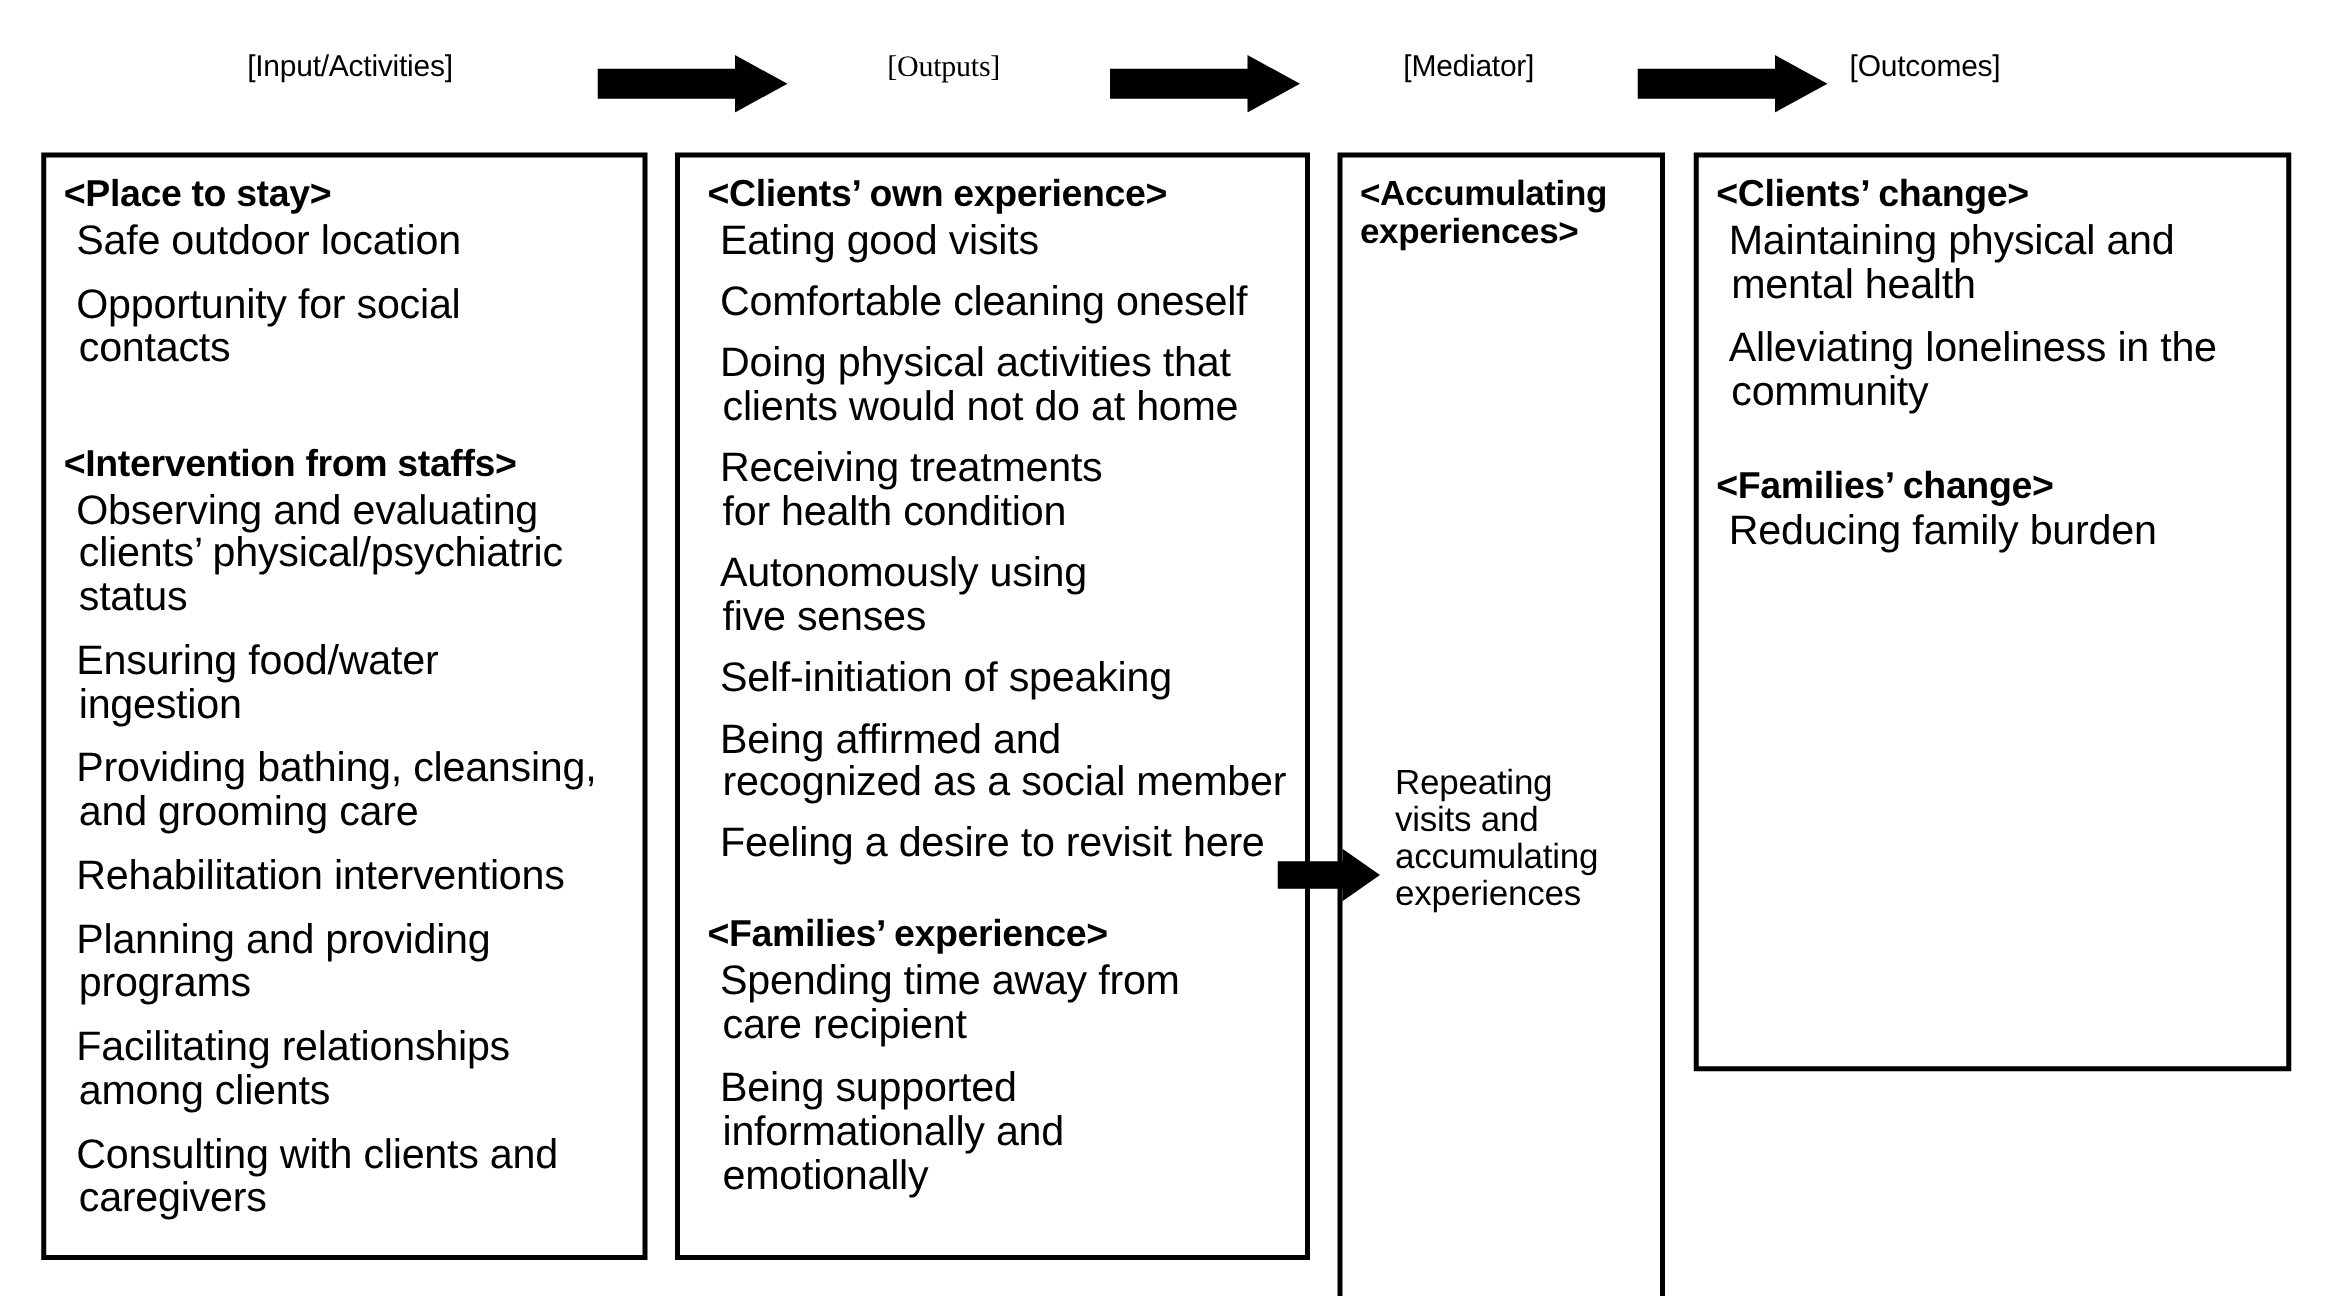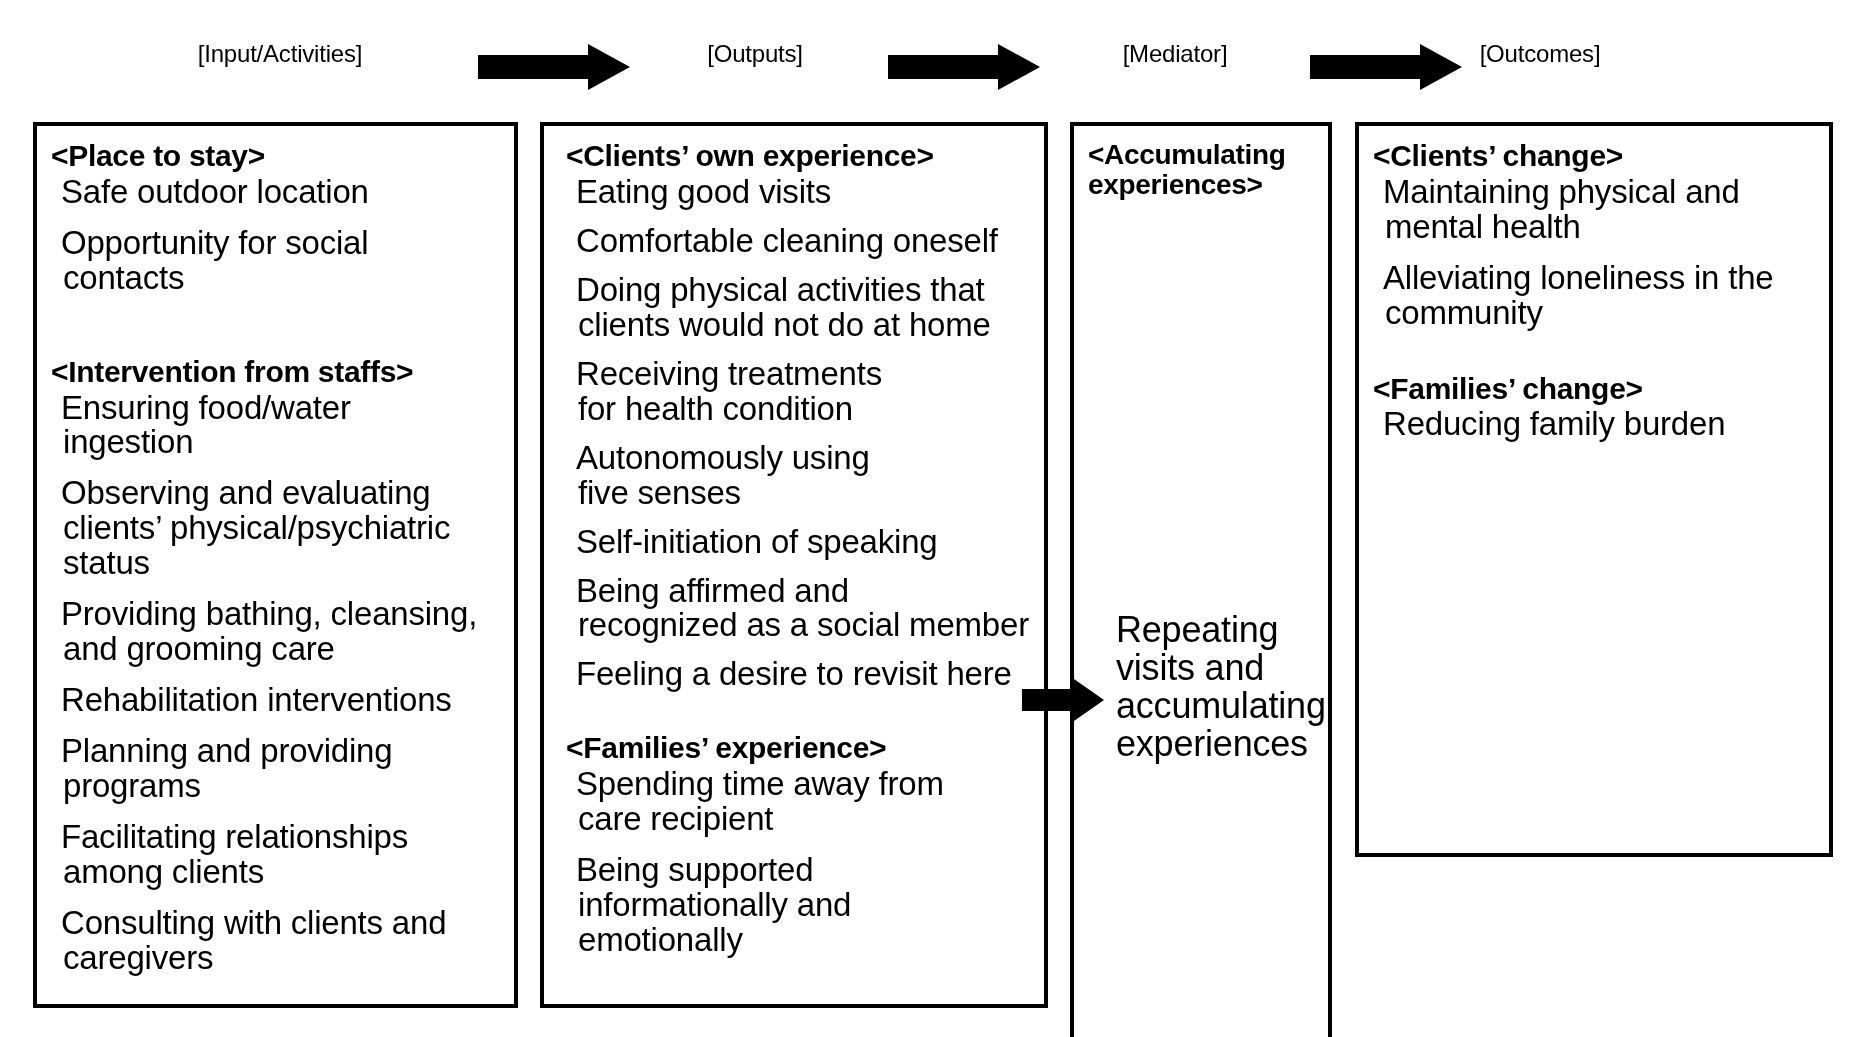--- a/index.html
+++ b/index.html
@@ -84,21 +84,21 @@
     text-align: left;
     margin: 0;
     white-space: pre-line;
     letter-spacing: -0.3px;
   }
   .med-body {
     position: absolute;
     left: 42px;
     top: 485px;
     width: 186px;
-    font-size: 36px;
+    font-size: 28px;
     line-height: 1.06;
     white-space: pre-line;
     letter-spacing: -0.2px;
   }
 
   
   .mid-arrow {
     position: absolute;
     z-index: 5;
   }
@@ -110,21 +110,21 @@
 <div id="canvas">
 
   <div class="phase-label" style="left:130px; top:42px; width:300px;">[Input/Activities]</div>
 
   <div class="hdr-arrow" style="left:478px; top:44px; width:152px;">
     <svg width="152" height="46" viewBox="0 0 152 46" aria-hidden="true">
       <path d="M0,11 L110,11 L110,0 L152,23 L110,46 L110,35 L0,35 Z" fill="#000"></path>
     </svg>
   </div>
 
-  <div class="phase-label" style="left:640px; top:42px; width:230px;">[Outputs]</div>
+  <div class="phase-label" style="left:640px; top:42px; width:230px;font-family:Liberation Serif, serif;">[Outputs]</div>
 
   <div class="hdr-arrow" style="left:888px; top:44px; width:152px;">
     <svg width="152" height="46" viewBox="0 0 152 46" aria-hidden="true">
       <path d="M0,11 L110,11 L110,0 L152,23 L110,46 L110,35 L0,35 Z" fill="#000"></path>
     </svg>
   </div>
 
   <div class="phase-label" style="left:1055px; top:42px; width:240px;">[Mediator]</div>
 
   <div class="hdr-arrow" style="left:1310px; top:44px; width:152px;">
@@ -141,25 +141,25 @@
       <div class="grp-head">&lt;Place to stay&gt;</div>
 
       <div class="item">Safe outdoor location</div>
       <div class="item">Opportunity for social
 contacts</div>
 
       <div class="spacer-lg"></div>
 
       <div class="grp-head">&lt;Intervention from staffs&gt;</div>
 
-      <div class="item">Ensuring food/water
-ingestion</div>
       <div class="item">Observing and evaluating
 clients’ physical/psychiatric
 status</div>
+      <div class="item">Ensuring food/water
+ingestion</div>
       <div class="item">Providing bathing, cleansing,
 and grooming care</div>
       <div class="item">Rehabilitation interventions</div>
       <div class="item">Planning and providing
 programs</div>
       <div class="item">Facilitating relationships
 among clients</div>
       <div class="item">Consulting with clients and
 caregivers</div>
     </div>

